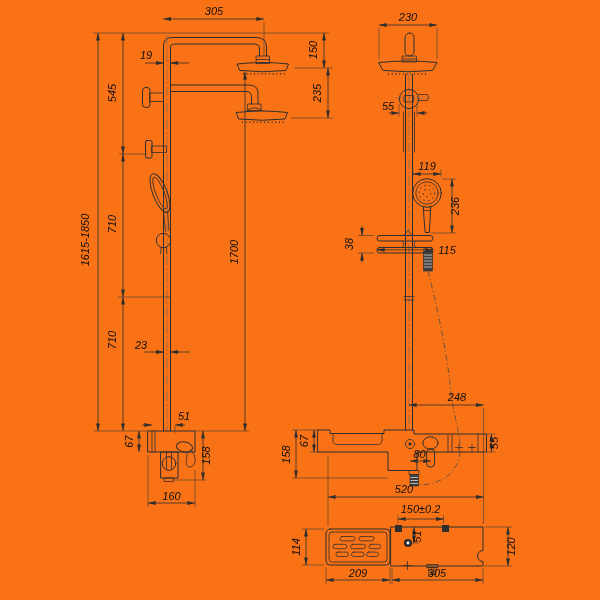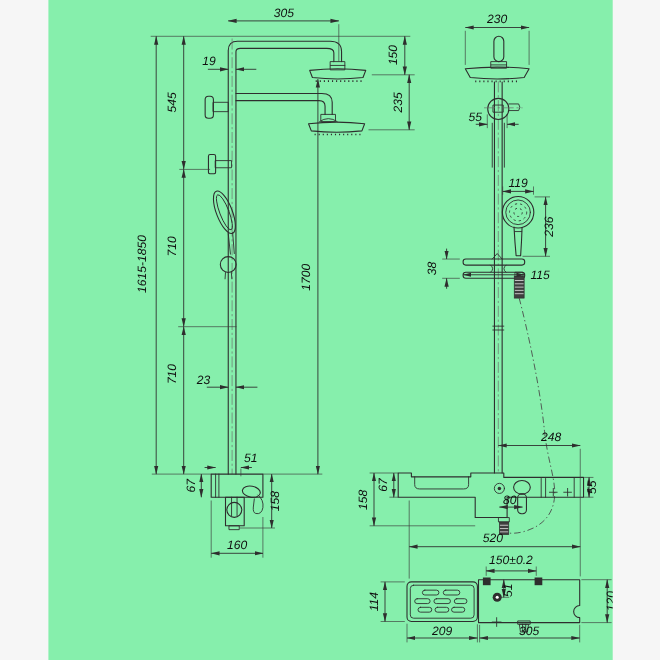--- a/index.html
+++ b/index.html
@@ -1,16 +1,16 @@
 <!DOCTYPE html>
 <html><head>
 <meta charset="utf-8">
 <style>
   html,body{margin:0;padding:0;background:#f6f6f6;}
-  .stage{width:513px;height:600px;background:#86efac;position:relative;margin:0 auto;overflow:hidden;}
+  .stage{width:600px;height:600px;background:#f97316;position:relative;margin:0 auto;overflow:hidden;}
   svg{display:block}
   .o  {fill:none;stroke:#2e2e2e;stroke-width:1;stroke-linejoin:round;stroke-linecap:round}
   .o2 {fill:none;stroke:#2e2e2e;stroke-width:0.8;stroke-linejoin:round;stroke-linecap:round}
   .fill{fill:#2e2e2e;stroke:none}
   .d  {fill:none;stroke:#2e2e2e;stroke-width:0.8}
   .e  {fill:none;stroke:#3c3c3c;stroke-width:0.6}
   .cl {fill:none;stroke:#6a6a6a;stroke-width:0.6;stroke-dasharray:10 2.5 2 2.5}
   .hose{fill:none;stroke:#4a4a4a;stroke-width:0.8;stroke-dasharray:6 2.5 1.2 2.5}
   .dots{stroke:#2e2e2e;stroke-width:1.5;stroke-dasharray:1 2.7;fill:none}
   .dc {fill:none;stroke:#2e2e2e;stroke-width:0.8;stroke-dasharray:2 2.8}

